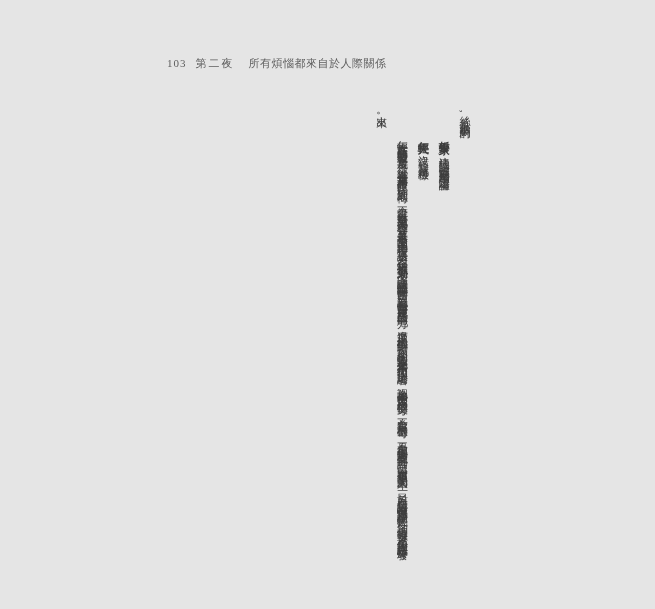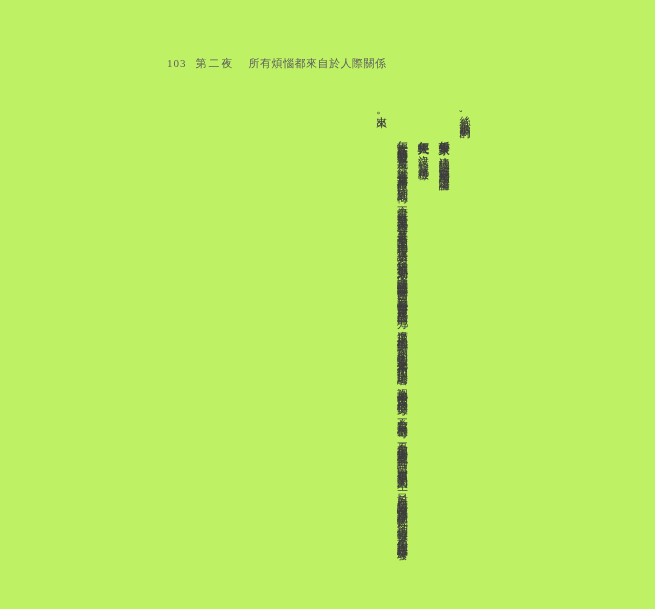--- a/index.html
+++ b/index.html
@@ -4,21 +4,21 @@
 <style>
   html, body {
     margin: 0;
     padding: 0;
     background: #ffffff;
   }
   .page {
     position: relative;
     width: 655px;
     height: 609px;
-    background: #bef264;
+    background: #e5e5e5;
     overflow: hidden;
     font-family: "Liberation Serif", "DejaVu Serif", serif;
   }
   
   .running-head {
     position: absolute;
     left: 167px;
     top: 56px;
     font-size: 11px;
     color: #5e5e5e;

